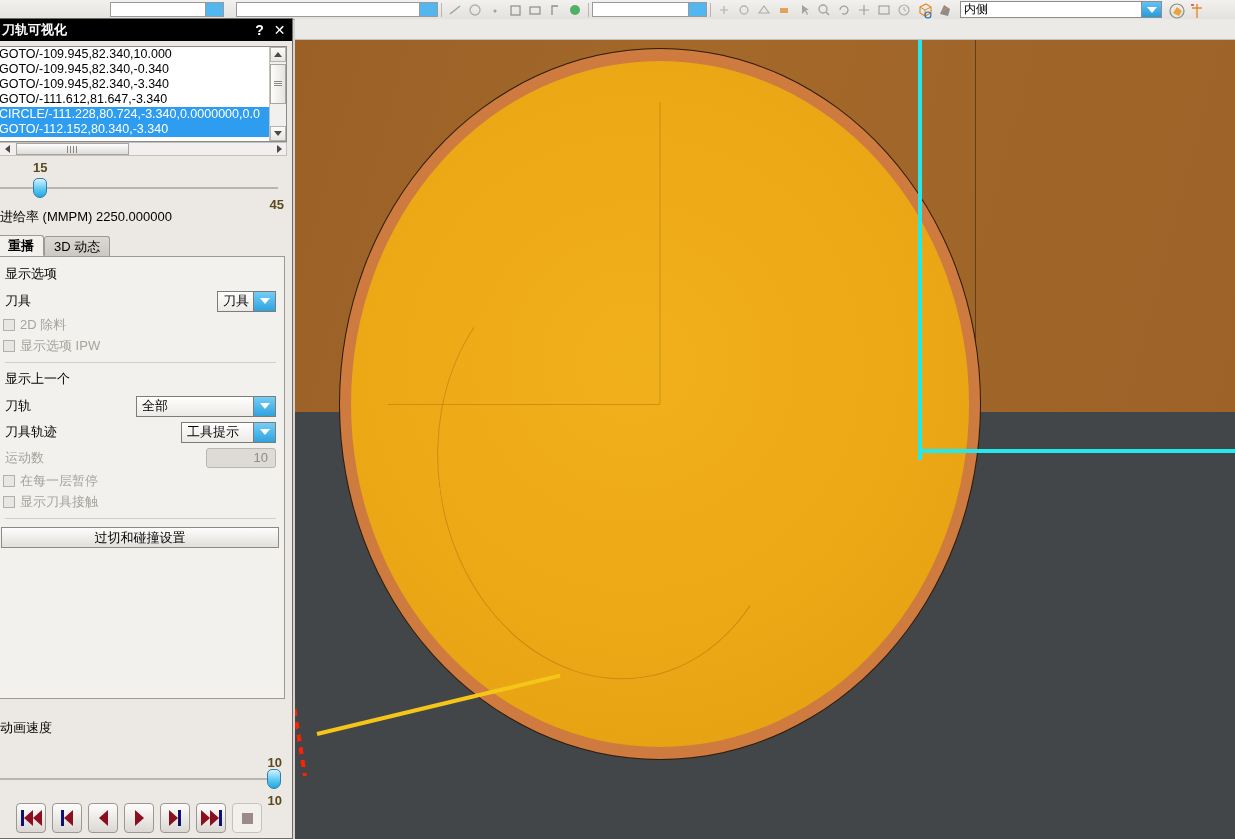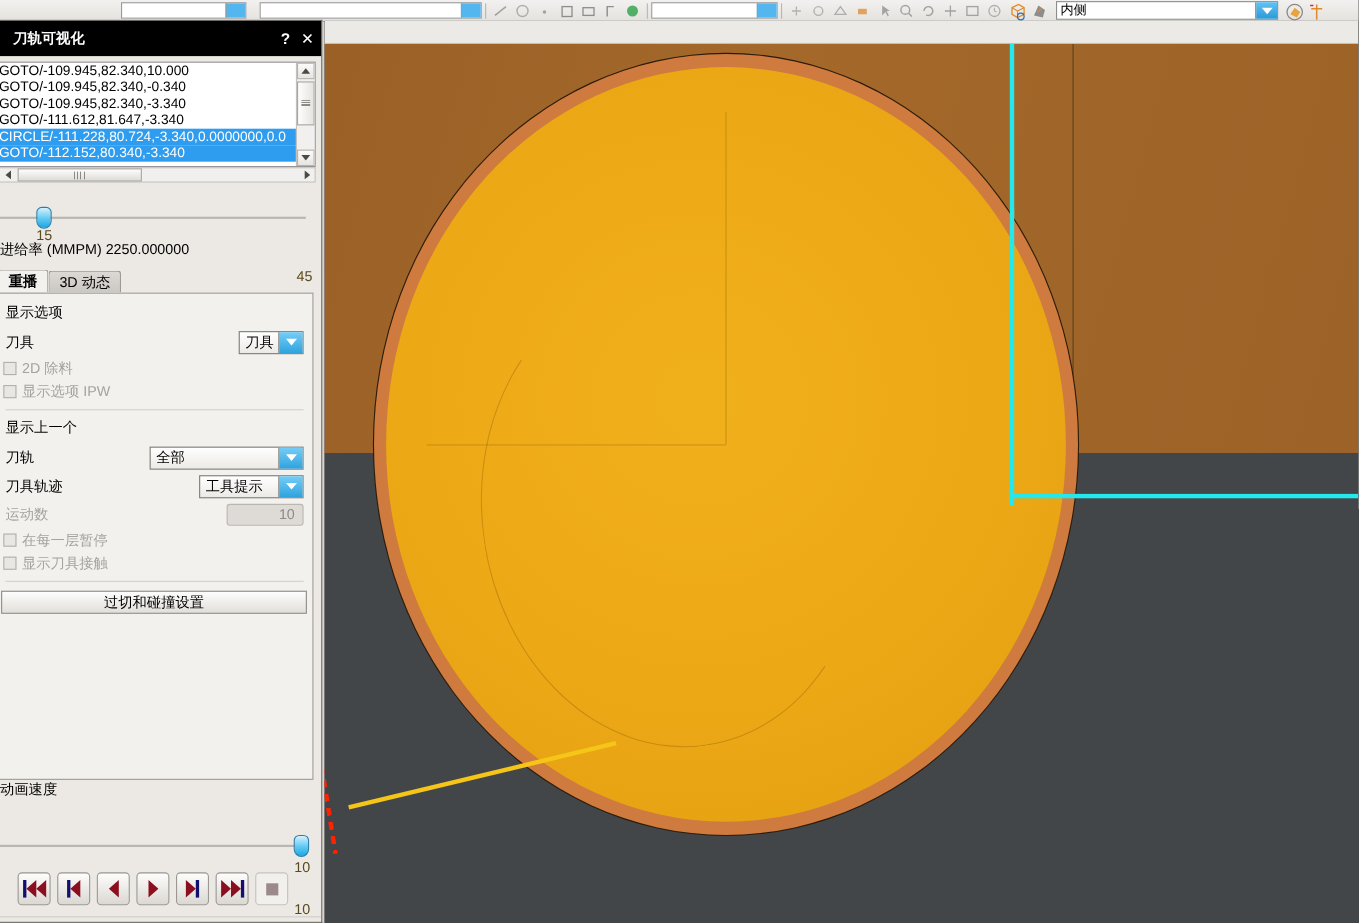--- a/index.html
+++ b/index.html
@@ -96,22 +96,22 @@
     transform-origin:50% 100%;transform:rotate(-9deg);
   }
 
   
   #dialog{
     position:absolute;left:0;top:18px;width:293px;height:821px;
     background:#ece9e4;border:1px solid #6f6c67;border-left:none;
     box-sizing:border-box;
   }
   #titlebar{
-    height:32px;background:#000;color:#fff;
-    display:flex;align-items:center;padding-left:12px;
+    height:22px;background:#000;color:#fff;
+    display:flex;align-items:center;padding-left:2px;
     font-size:13px;font-weight:bold;
   }
   #titlebar .tb-btns{margin-left:auto;display:flex;align-items:center;padding-right:3px;}
   .t-btn{
     width:19px;height:18px;margin-left:1px;color:#fff;
     display:flex;align-items:center;justify-content:center;
     font-size:14px;font-weight:bold;cursor:default;
   }
 
   
@@ -157,21 +157,21 @@
   .hsb-btn{width:14px;height:12px;display:flex;align-items:center;justify-content:center;}
   #hsb-thumb{
     width:113px;height:12px;margin-left:2px;
     background:linear-gradient(#fdfdfc,#dedcd8);
     border:1px solid #a9a6a1;box-sizing:border-box;
     display:flex;align-items:center;justify-content:center;
   }
   .hgrip{width:12px;height:7px;background:repeating-linear-gradient(90deg,#8c8984 0 1px, transparent 1px 3px);}
 
   
-  .sl-val{font-size:13px;color:#5b4a1e;font-weight:normal;margin-top:36px;}
+  .sl-val{font-size:13px;color:#5b4a1e;font-weight:bold;}
   #sl1-wrap{position:relative;height:48px;}
   #sl1-track{position:absolute;left:-4px;top:31px;width:282px;height:2px;background:#b9b6b1;}
   .thumb{
     width:14px;height:20px;
     background:linear-gradient(#d6f1fd,#5dc9f3 55%,#23a6e0);
     border:1px solid #2e7ea8;border-radius:5px 5px 7px 7px;
     box-sizing:border-box;
   }
   #sl1-thumb{position:absolute;left:33px;top:22px;}
 
@@ -222,21 +222,21 @@
     padding-right:7px;font-size:13px;color:#8e8b86;
   }
   #btn-collision{
     margin:8px 0 0 -4px;width:278px;height:21px;
     background:linear-gradient(#fdfdfc,#e2dfda);
     border:1px solid #8d8a85;box-sizing:border-box;
     display:flex;align-items:center;justify-content:center;font-size:13px;
     cursor:default;
   }
 
-  #anim-title{margin-top:0;font-size:13px;}
+  #anim-title{margin-top:20px;font-size:13px;}
   #sl2-wrap{position:relative;height:62px;}
   #sl2-top{position:absolute;right:10px;top:18px;}
   #sl2-track{position:absolute;left:-4px;top:41px;width:282px;height:2px;background:#b9b6b1;}
   #sl2-thumb{position:absolute;left:267px;top:32px;}
   #sl2-bot{position:absolute;right:10px;top:56px;}
 
   #playbar{display:flex;gap:6px;margin-left:16px;margin-top:4px;}
   .pbtn{
     width:30px;height:30px;border-radius:4px;
     background:linear-gradient(#fdfdfc,#dbd8d3);

